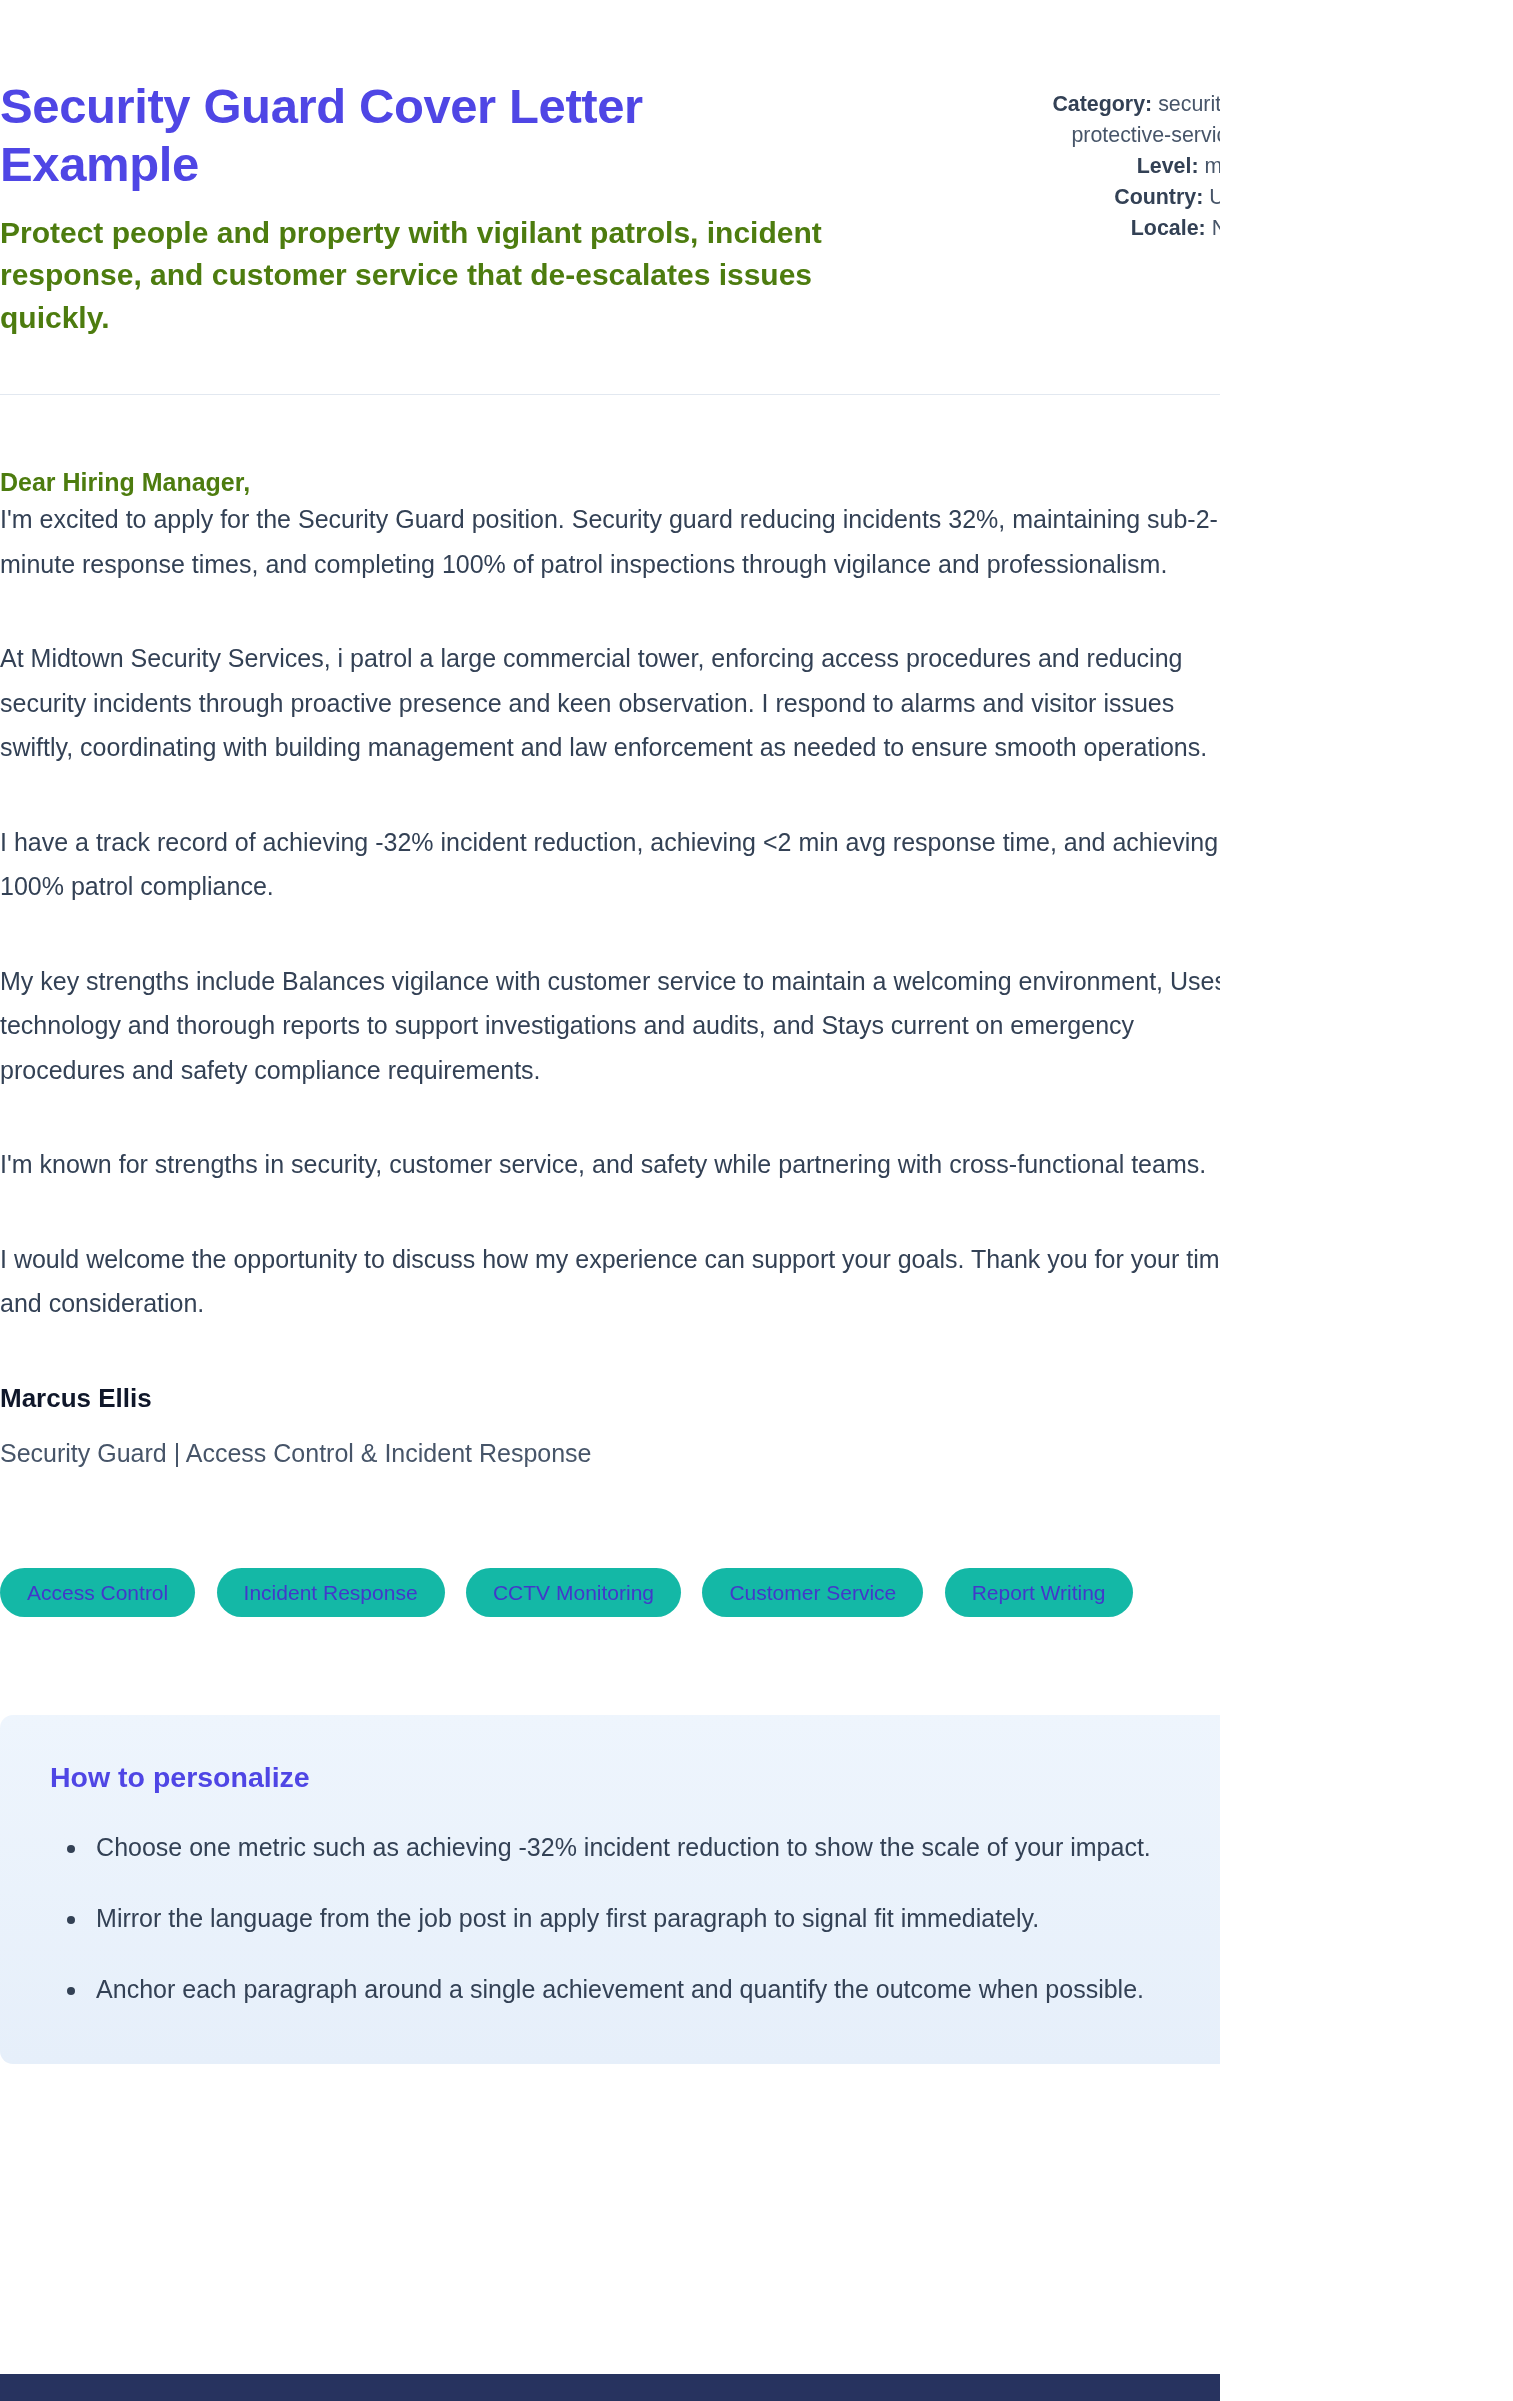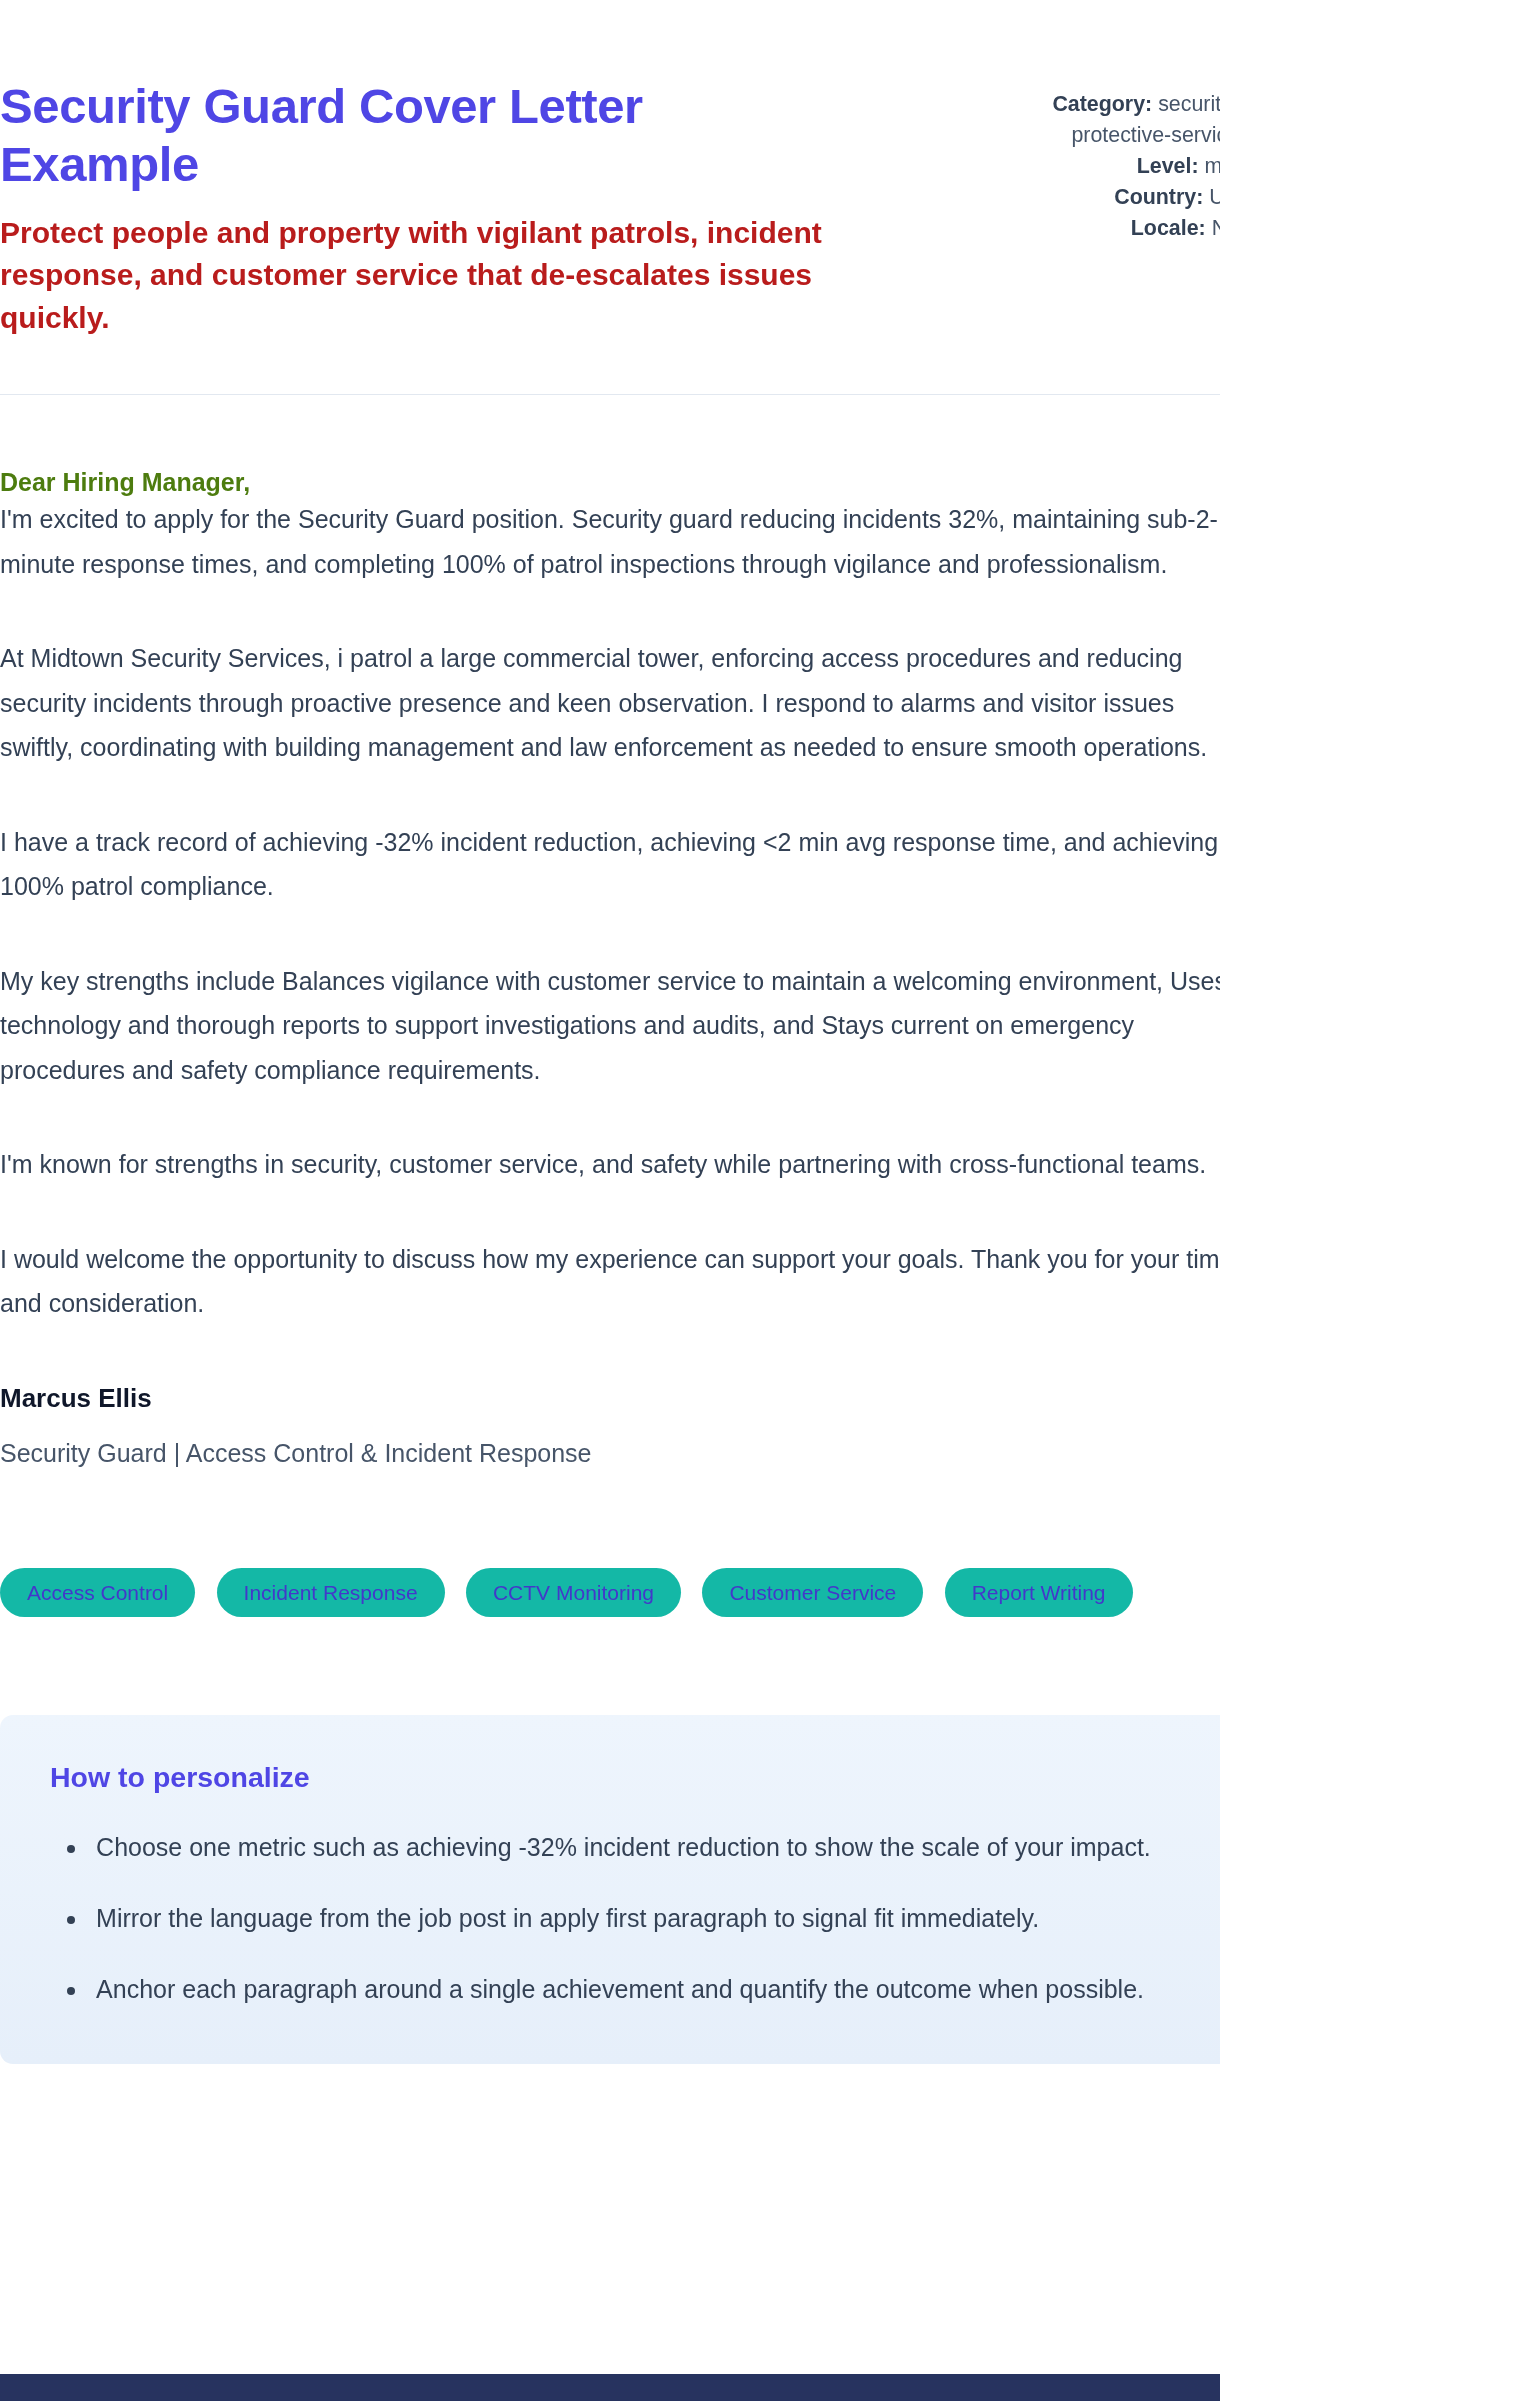--- a/index.html
+++ b/index.html
@@ -37,21 +37,21 @@
     font-weight: 800;
     color: #4f46e5;
     max-width: 801px;
     letter-spacing: -0.4px;
   }
   .subtitle {
     margin: 18px 0 0;
     font-size: 30px;
     font-weight: 700;
     line-height: 1.42;
-    color: #b91c1c;
+    color: #4d7c0f;
     max-width: 899px;
   }
   .meta {
     flex: 0 0 auto;
     width: 235px;
     text-align: right;
     font-size: 21.4px;
     line-height: 1.45;
     color: #475569;
     padding-top: 10.7px;

